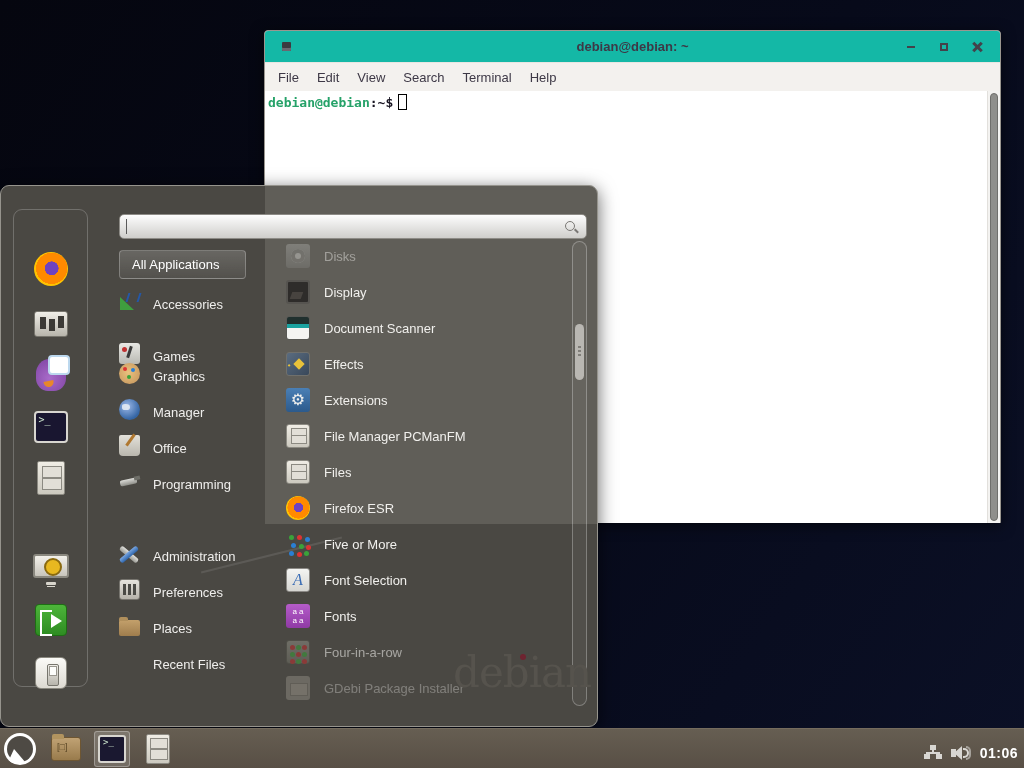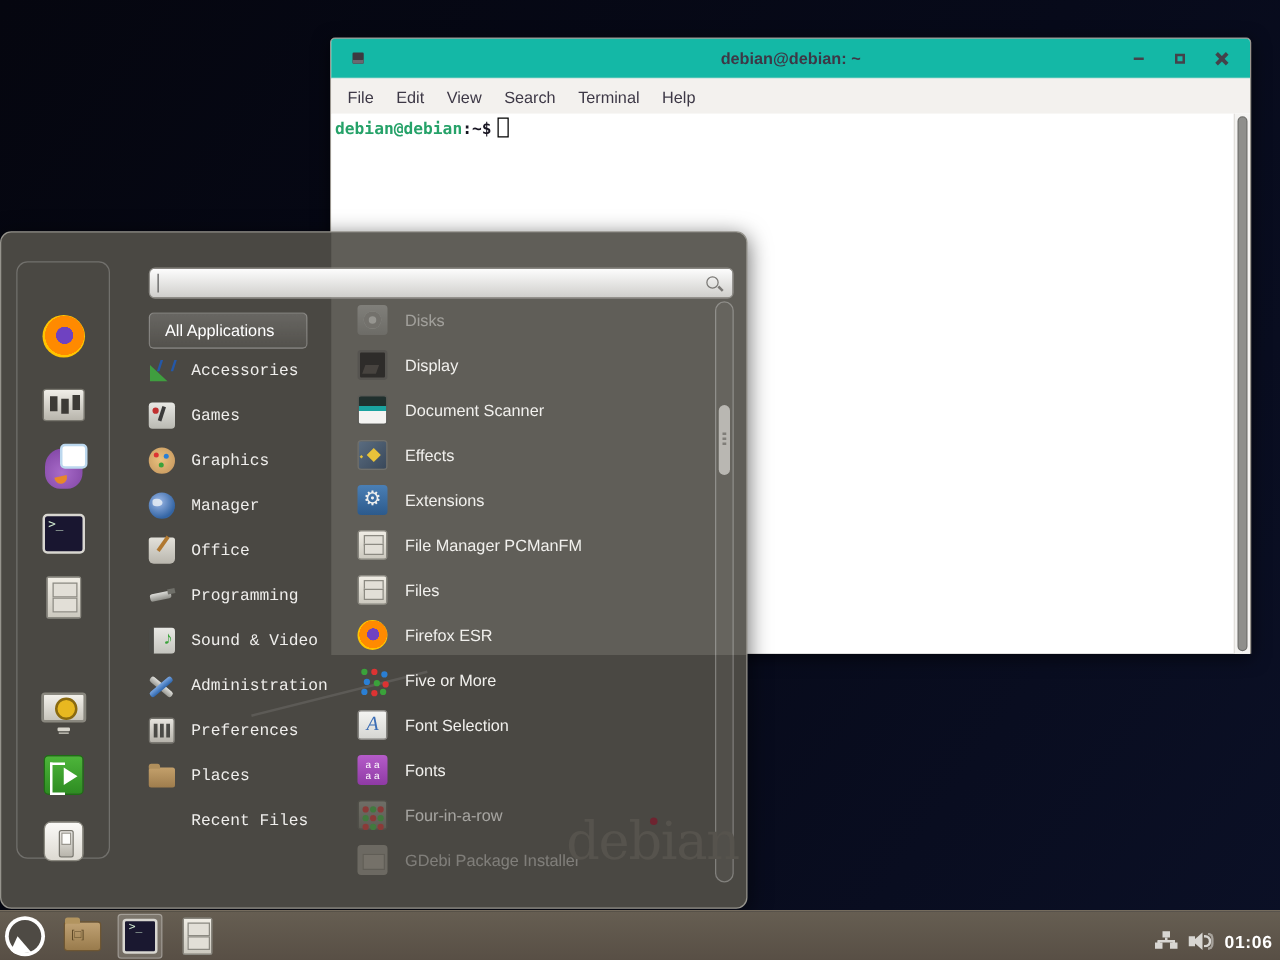--- a/index.html
+++ b/index.html
@@ -68,21 +68,21 @@
   .search-icon::after { content:""; position:absolute; left:11px; top:11px; width:5px; height:1.8px;
     background:#7a7875; transform:rotate(45deg); }
 
   .all-apps-btn { position:absolute; left:118px; top:64px; width:127px; height:29px;
     border:1px solid rgba(255,255,255,.25); border-radius:4px;
     background:linear-gradient(rgba(255,255,255,.17),rgba(255,255,255,.05));
     display:flex; align-items:center; cursor:pointer; }
   .all-apps-btn span { margin-left:12px; font-size:13px; color:#ffffff; }
 
   .cat-row { position:absolute; left:118px; width:150px; height:32px; display:flex;
-    align-items:center; cursor:pointer;font-family:Liberation Mono, monospace; }
+    align-items:flex-end; cursor:pointer; }
   .cat-label { margin-left:13px; font-size:13px; color:#efeeec; }
   .cicon { width:21px; height:21px; position:relative; flex:0 0 21px; }
 
   .app-row { position:absolute; left:285px; width:280px; height:32px; display:flex;
     align-items:center; cursor:pointer; }
   .app-label { margin-left:14px; font-size:13px; color:#f1f0ed; }
   .aicon { width:24px; height:24px; position:relative; flex:0 0 24px; border-radius:3px; }
   .dim45 { opacity:.45; } .dim55 { opacity:.55; } .dim30 { opacity:.32; }
 
   .apps-scrollbar { position:absolute; left:571px; top:55px; width:15px; height:465px;
@@ -323,43 +323,39 @@
       <span class="search-icon"></span>
     </div>
 
     <div class="all-apps-btn">
       <span>All Applications</span>
     </div>
     <div class="cat-row" style="top:94px">
         <span class="cicon ci-accessories"></span>
         <span class="cat-label">Accessories</span>
       </div>
-    <div class="cat-row" style="top:130px">
+    <div class="cat-row" style="top:146px">
         <span class="cicon ci-games"></span>
         <span class="cat-label">Games</span>
       </div>
     <div class="cat-row" style="top:166px">
         <span class="cicon ci-graphics"></span>
         <span class="cat-label">Graphics</span>
       </div>
     <div class="cat-row" style="top:202px">
         <span class="cicon ci-internet"></span>
         <span class="cat-label">Manager</span>
       </div>
     <div class="cat-row" style="top:238px">
         <span class="cicon ci-office"></span>
         <span class="cat-label">Office</span>
       </div>
     <div class="cat-row" style="top:274px">
         <span class="cicon ci-programming"></span>
         <span class="cat-label">Programming</span>
-      </div>
-    <div class="cat-row" style="top:310px">
-        <span class="cicon ci-sound"></span>
-        <span class="cat-label">Sound &amp; Video</span>
       </div>
     <div class="cat-row" style="top:346px">
         <span class="cicon ci-admin"></span>
         <span class="cat-label">Administration</span>
       </div>
     <div class="cat-row" style="top:382px">
         <span class="cicon ci-preferences"></span>
         <span class="cat-label">Preferences</span>
       </div>
     <div class="cat-row" style="top:418px">

